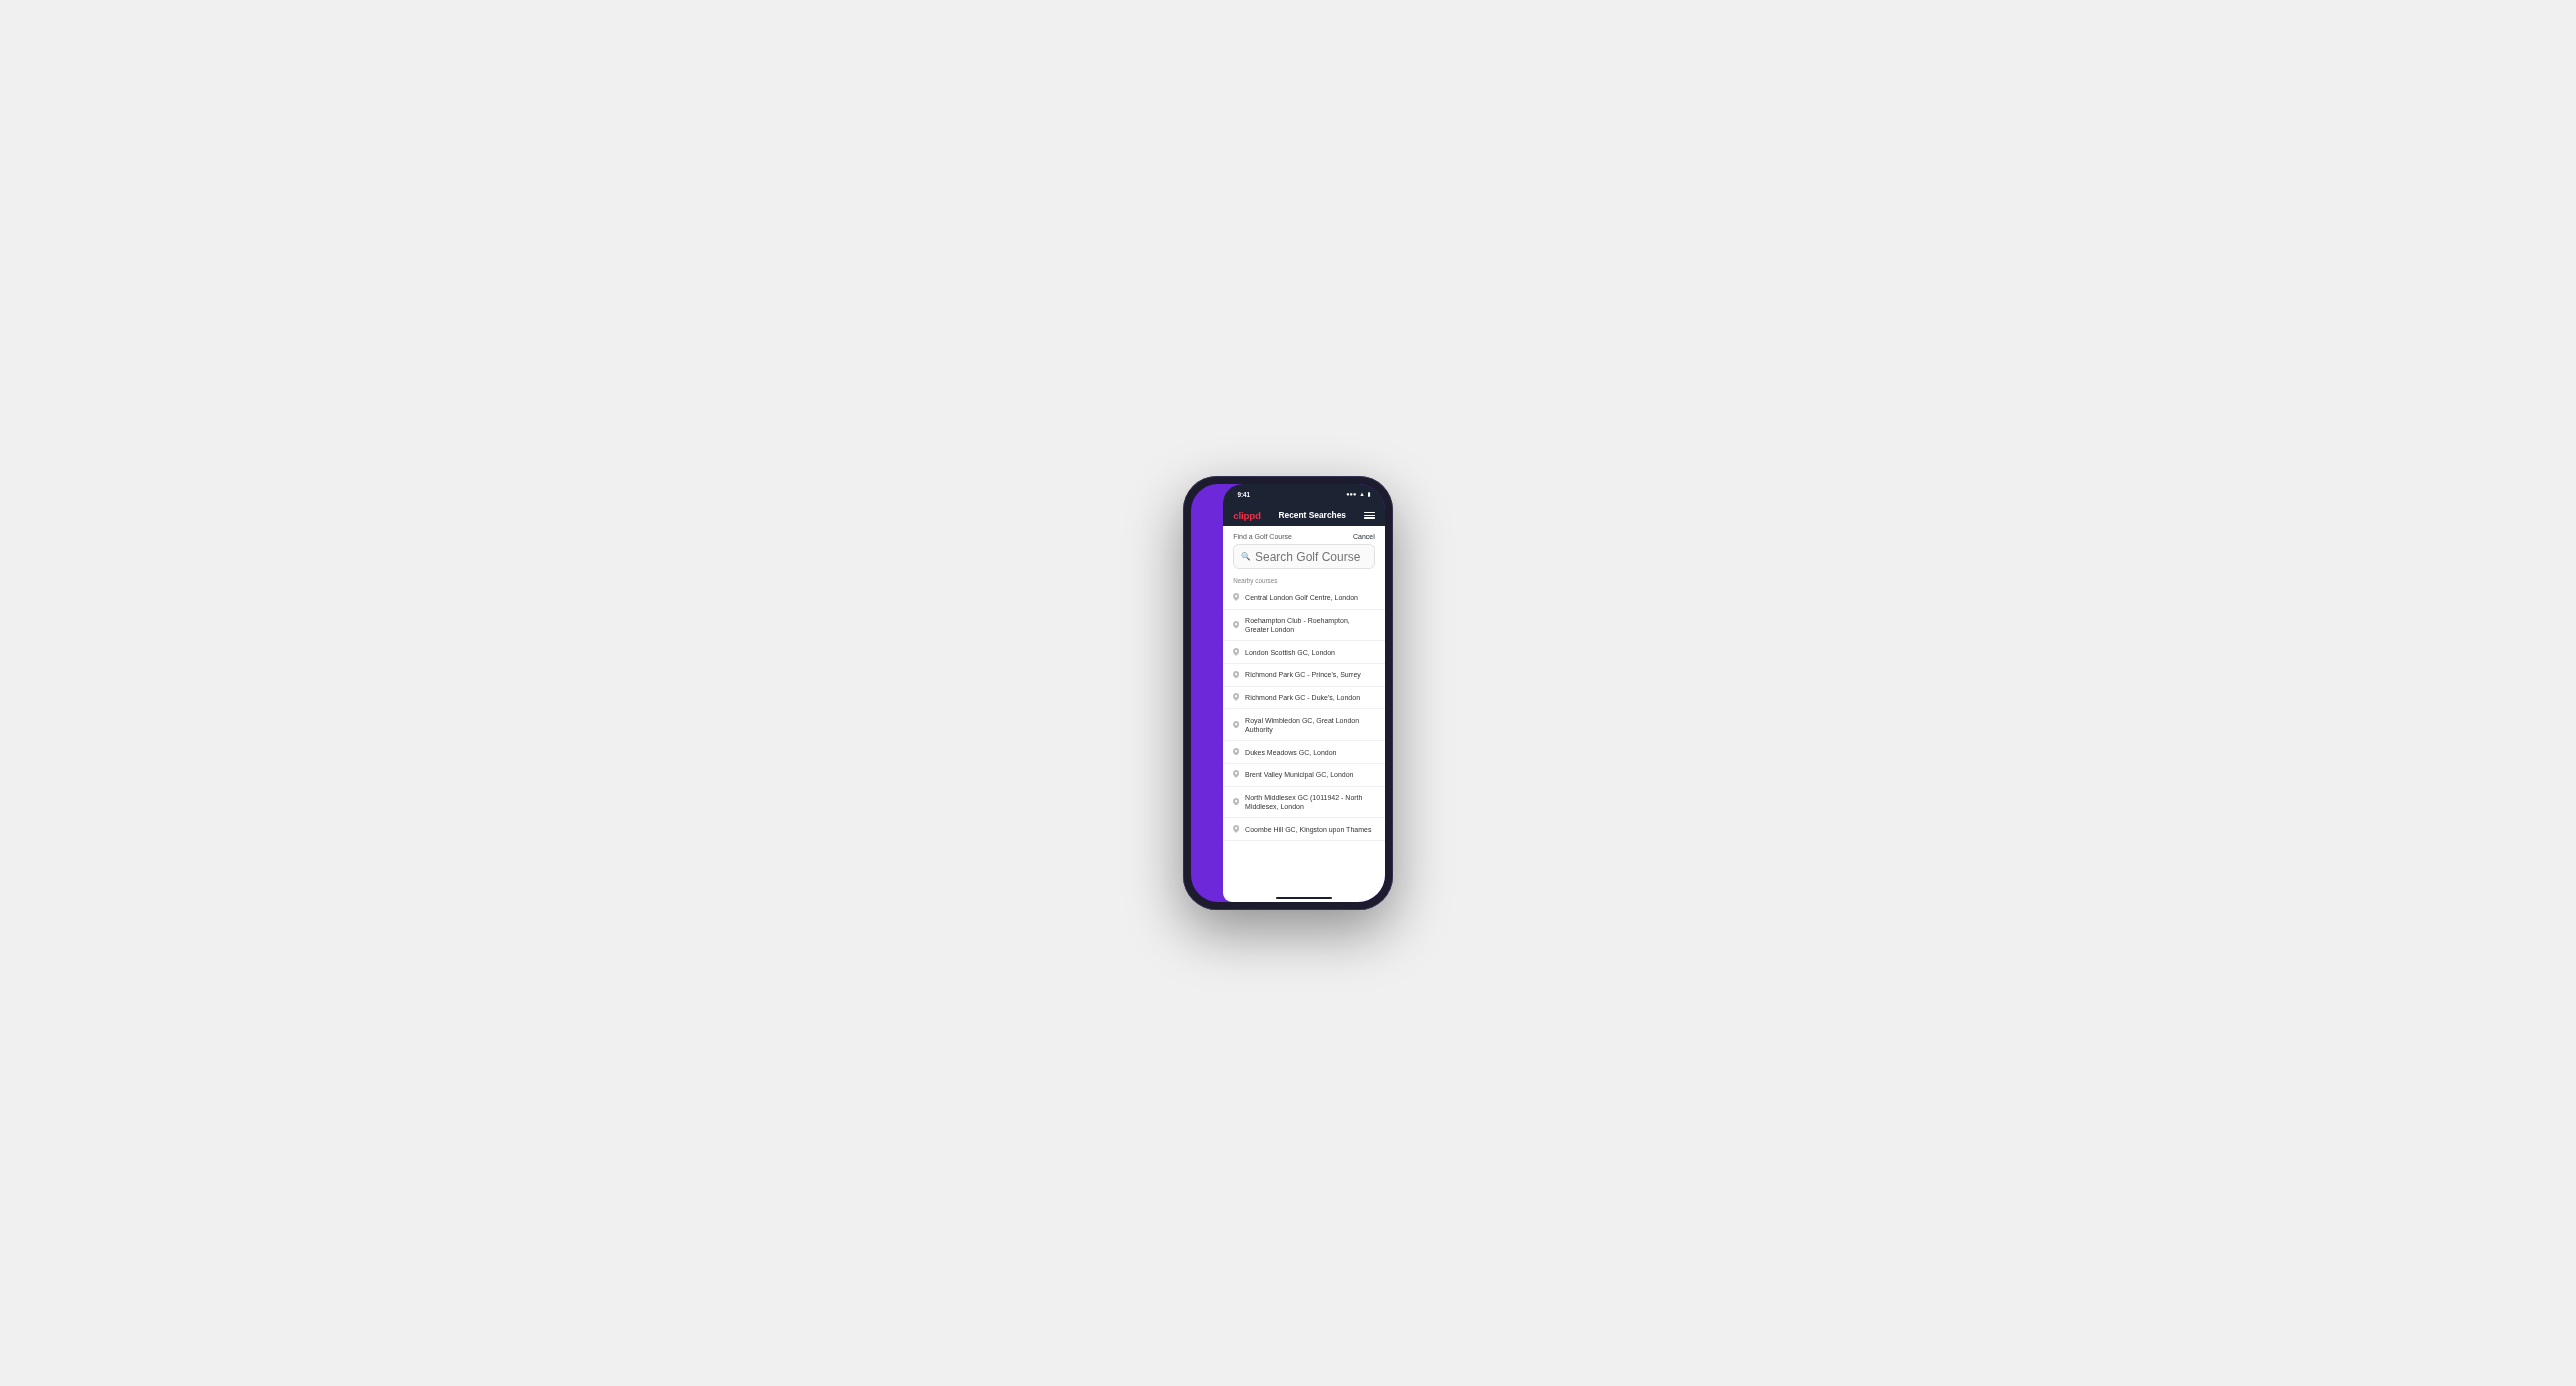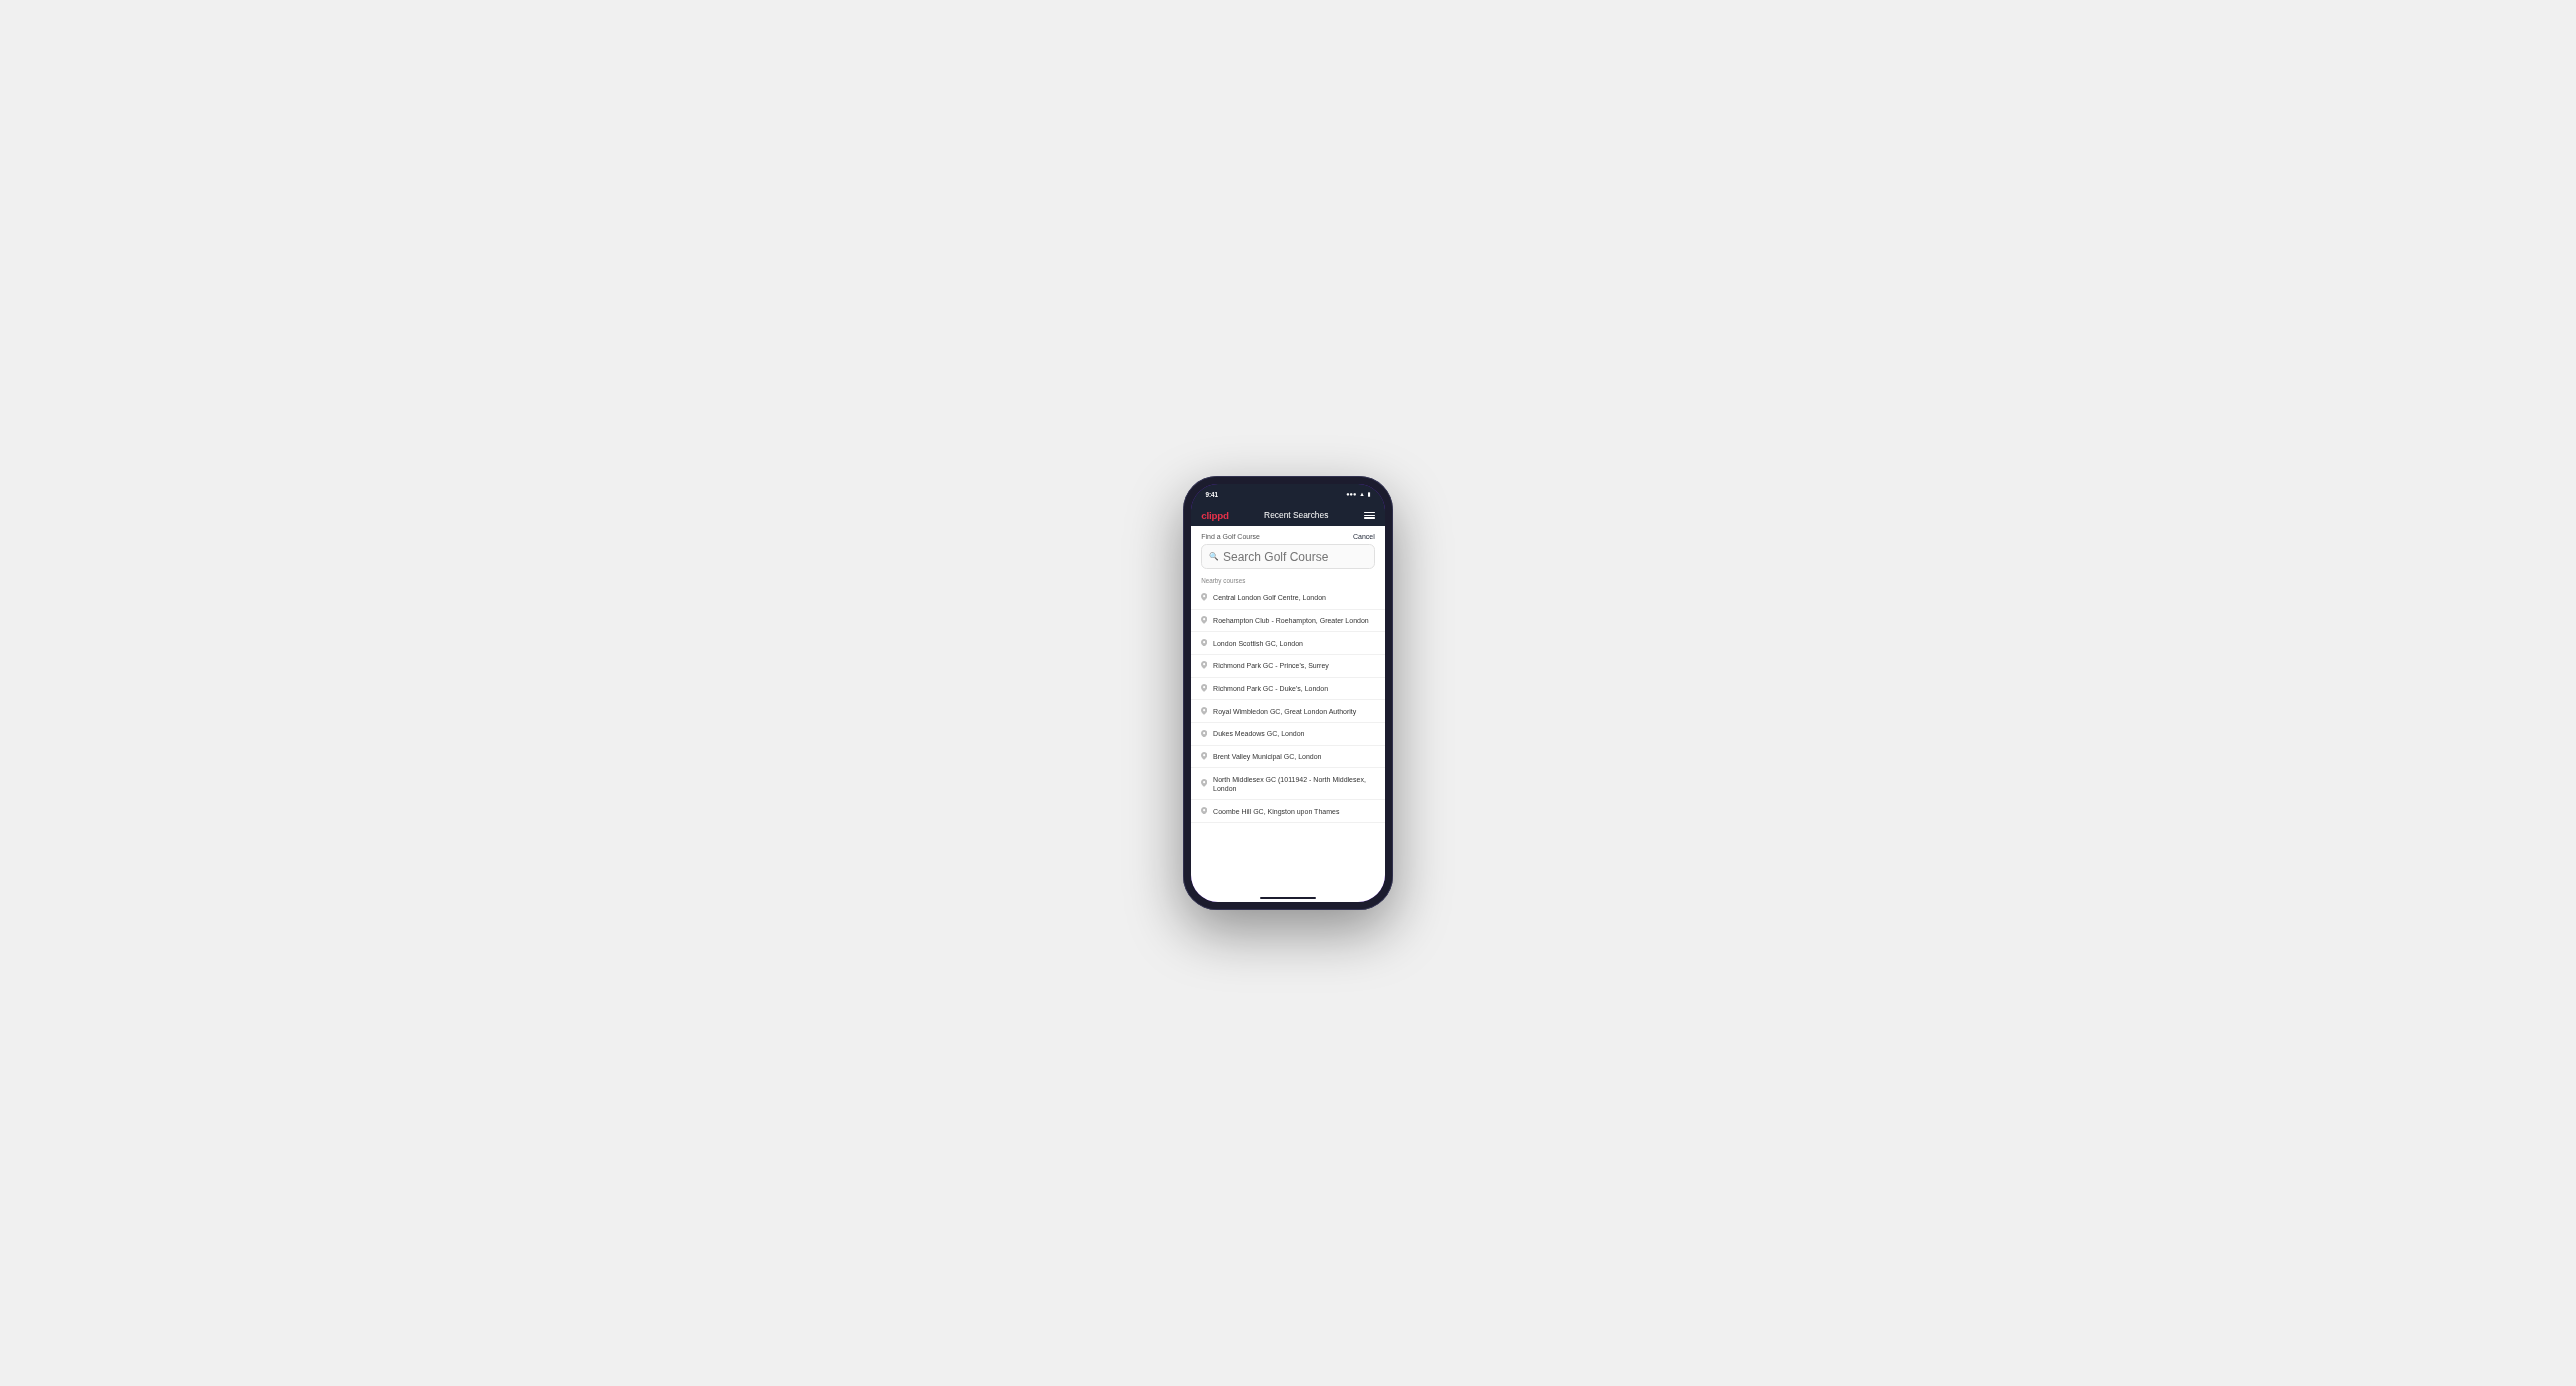--- a/index.html
+++ b/index.html
@@ -21,20 +21,21 @@
       position: relative;
     }
     .phone-inner {
       width: 100%;
       height: 100%;
       background: #6d28d9;
       border-radius: 27px;
       overflow: hidden;
       display: flex;
       flex-direction: column;
+      padding-left: 32px;
     }
     .status-bar {
       background: #1c2333;
       height: 19.6px;
       border-radius: 27px 27px 0 0;
       display: flex;
       align-items: center;
       justify-content: space-between;
       padding: 0 14px;
     }
@@ -61,21 +62,21 @@
     }
     .app-logo {
       color: #e8314a;
       font-size: 9.8px;
       font-weight: 700;
       letter-spacing: -0.2px;
     }
     .nav-title {
       color: #fff;
       font-size: 8.4px;
-      font-weight: 400;
+      font-weight: 700;
     }
     .hamburger-icon {
       display: flex;
       flex-direction: column;
       gap: 1.8px;
       cursor: pointer;
     }
     .hamburger-icon span {
       display: block;
       width: 11.2px;

